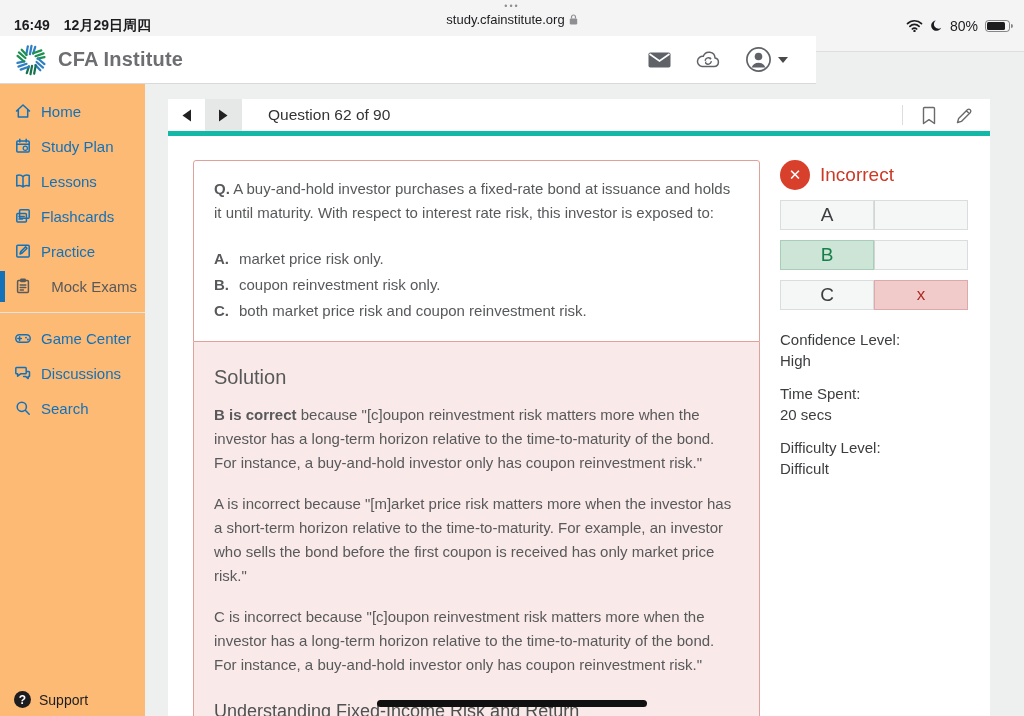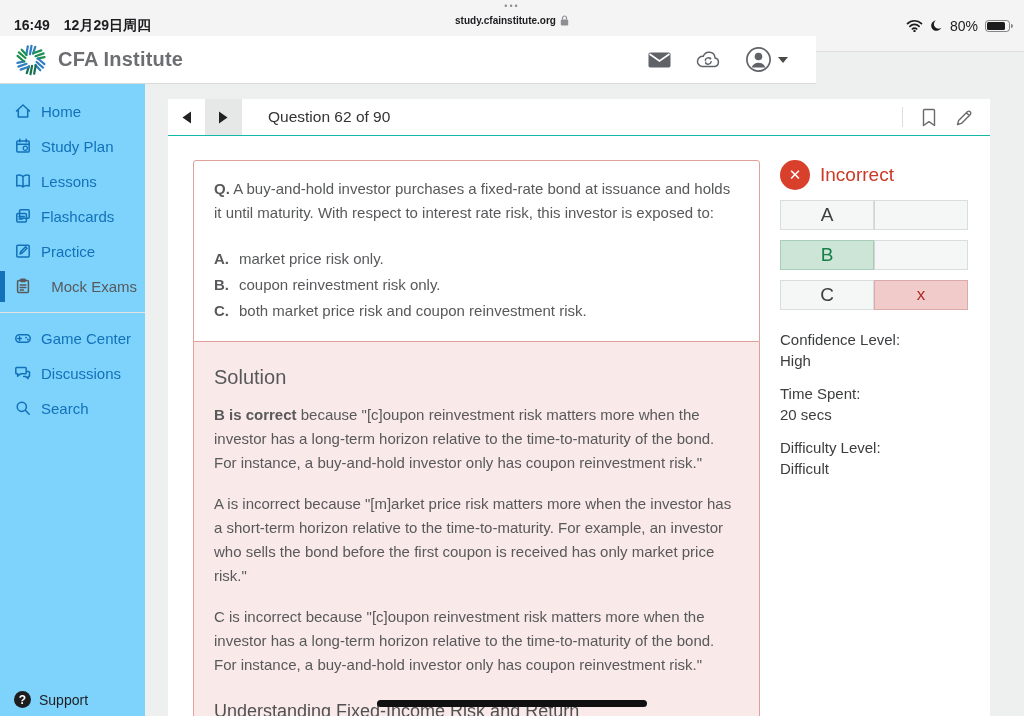--- a/index.html
+++ b/index.html
@@ -12,21 +12,21 @@
   
   .status-bar{
     position:absolute; top:0; left:0; width:1024px; height:52px;
     background:#f4f4f5; border-bottom:1px solid #dedede;
     display:flex; align-items:center; justify-content:space-between;
     padding:0 14px; color:#1c1c1e; font-size:14px; font-weight:bold;
   }
   .sb-left{ display:flex; gap:14px; }
   .sb-center{ position:absolute; left:0; right:0; top:2px; text-align:center; font-weight:normal;}
   .sb-dots{ color:#8e8e93; font-size:9px; letter-spacing:2px; line-height:9px; display:block;}
-  .sb-url{ font-size:10px; color:#1c1c1e; display:inline-flex; align-items:center; gap:4px;font-weight:bold;}
+  .sb-url{ font-size:13px; color:#1c1c1e; display:inline-flex; align-items:center; gap:4px;}
   .sb-right{ display:flex; align-items:center; gap:7px; }
   .battery{ position:relative; width:25px; height:12px; border:1.5px solid rgba(0,0,0,.45); border-radius:3.5px; }
   .battery::before{ content:""; position:absolute; left:1px; top:1px; bottom:1px; width:80%; background:#1c1c1e; border-radius:1.5px;}
   .battery::after{ content:""; position:absolute; right:-4px; top:3px; width:2px; height:4px; background:rgba(0,0,0,.45); border-radius:0 2px 2px 0;}
 
   
   .app-header{
     position:absolute; top:36px; left:0; width:816px; height:48px;
     background:#fff; border-bottom:1px solid #d9d9d9;
     display:flex; align-items:center; justify-content:space-between; padding:0 12px;
@@ -34,21 +34,21 @@
   .brand{ display:flex; align-items:center; gap:8px; }
   .brand-name{ font-size:20px; font-weight:bold; color:#6d6e71; letter-spacing:.2px;}
   .header-actions{ display:flex; align-items:center; gap:24px; margin-right:16px; }
   .hdr-icon{ display:inline-flex; align-items:center; }
   .avatar-group{ display:flex; align-items:center; gap:6px; }
   .caret-down{ width:0; height:0; border-left:5px solid transparent; border-right:5px solid transparent; border-top:6px solid #4a4a4a; }
 
   
   .sidebar{
     position:absolute; top:84px; left:0; width:145px; height:632px;
-    background:#7dd3fc; padding-top:10px;
+    background:#fdba74; padding-top:10px;
   }
   .side-item{
     position:relative; display:flex; gap:9px; align-items:flex-start;
     padding:8px 8px 8px 14px; color:#1371b9; font-size:15px; line-height:18px; cursor:pointer;
   }
   .side-item .lbl{ padding-top:1px; }
   .side-item.active{ color:#58595b;justify-content:space-between; }
   .side-item.active::before{
     content:""; position:absolute; left:0; top:2px; bottom:2px; width:5px; background:#1371b9;
   }
@@ -62,21 +62,21 @@
     width:17px; height:17px; border-radius:50%; background:#1d1d1f; color:#fff;
     font-size:12px; font-weight:bold; display:flex; align-items:center; justify-content:center;
   }
 
   
   .main-panel{
     position:absolute; top:99px; left:168px; width:822px; height:617px;
     background:#fff;
   }
   .qnav{
-    height:37px; border-bottom:1px solid #14b8a6; display:flex; align-items:center;
+    height:37px; border-bottom:5px solid #14b8a6; display:flex; align-items:center;
   }
   .qnav-btn{
     width:37px; height:100%; display:flex; align-items:center; justify-content:center;
     font-size:13px; color:#222; cursor:pointer; background:transparent; border:none;
   }
   .qnav-btn.next{ background:#e6e8e7; }
   .qnav-title{ margin-left:26px; font-size:15.5px; color:#333; }
   .qnav-right{ margin-left:auto; display:flex; align-items:center; gap:18px; padding-right:16px; }
   .qnav-sep{ width:1px; height:20px; background:#ddd; }
 

